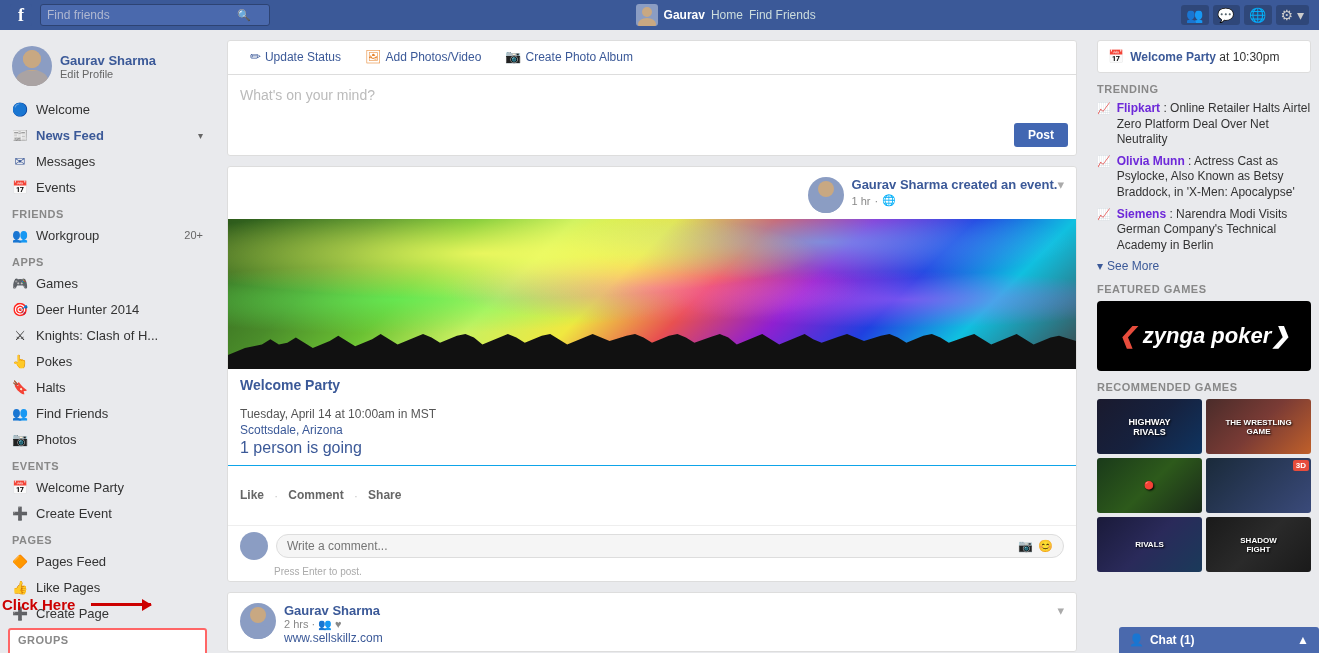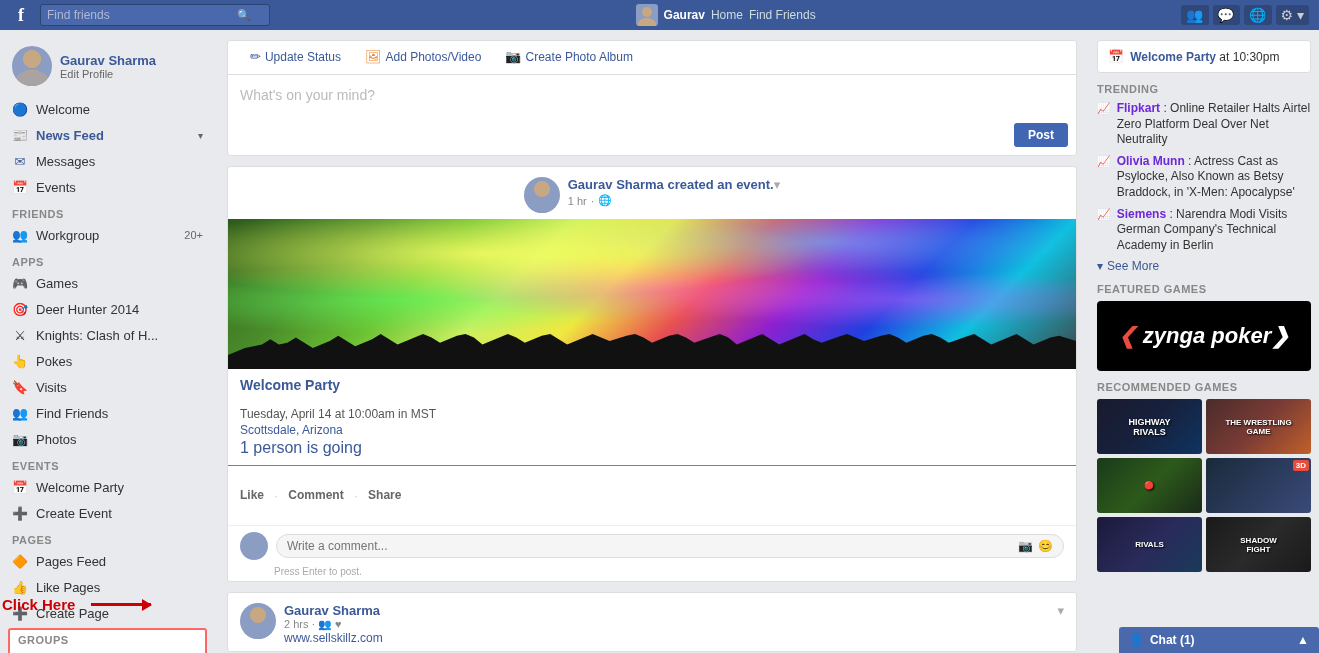--- a/index.html
+++ b/index.html
@@ -114,21 +114,21 @@
     .compose-placeholder { color: #bbb; font-size: 14px; padding: 4px 0 8px 0; }
     .compose-footer { display: flex; justify-content: flex-end; padding: 4px 8px 8px 8px; }
     .post-btn {
       background: #4267b2; color: white; border: none; border-radius: 3px;
       padding: 5px 14px; font-size: 12px; cursor: pointer; font-weight: bold;
     }
 
     .feed-post {
       background: white; border: 1px solid #ddd; border-radius: 3px; margin-bottom: 10px;
     }
-    .post-header { padding: 10px 12px 6px 12px; display: flex; align-items: flex-start; justify-content: center; }
+    .post-header { padding: 10px 12px 6px 12px; display: flex; align-items: flex-start; justify-content: flex-end; }
     .post-header-left { display: flex; gap: 8px; }
     .post-avatar { width: 36px; height: 36px; border-radius: 50%; background: #8b9dc3; flex-shrink: 0; display: flex; align-items: center; justify-content: center; overflow: hidden; }
     .post-user-name { font-weight: bold; color: #3b5998; font-size: 13px; }
     .post-action { font-size: 13px; color: #333; }
     .post-event-link { color: #3b5998; font-weight: bold; }
     .post-meta { font-size: 11px; color: #888; display: flex; align-items: center; gap: 4px; margin-top: 2px; }
 
     .post-event-image {
       width: 100%;
       height: 150px;
@@ -352,21 +352,21 @@
     <div class="sidebar-item">
       <span class="sidebar-item-icon">⚔</span>
       <span class="sidebar-item-label">Knights: Clash of H...</span>
     </div>
     <div class="sidebar-item">
       <span class="sidebar-item-icon fb-blue">👆</span>
       <span class="sidebar-item-label">Pokes</span>
     </div>
     <div class="sidebar-item">
       <span class="sidebar-item-icon fb-blue">🔖</span>
-      <span class="sidebar-item-label">Visits</span>
+      <span class="sidebar-item-label">Halts</span>
     </div>
     <div class="sidebar-item">
       <span class="sidebar-item-icon fb-blue">👥</span>
       <span class="sidebar-item-label">Find Friends</span>
     </div>
     <div class="sidebar-item">
       <span class="sidebar-item-icon fb-blue">📷</span>
       <span class="sidebar-item-label">Photos</span>
     </div>
 

